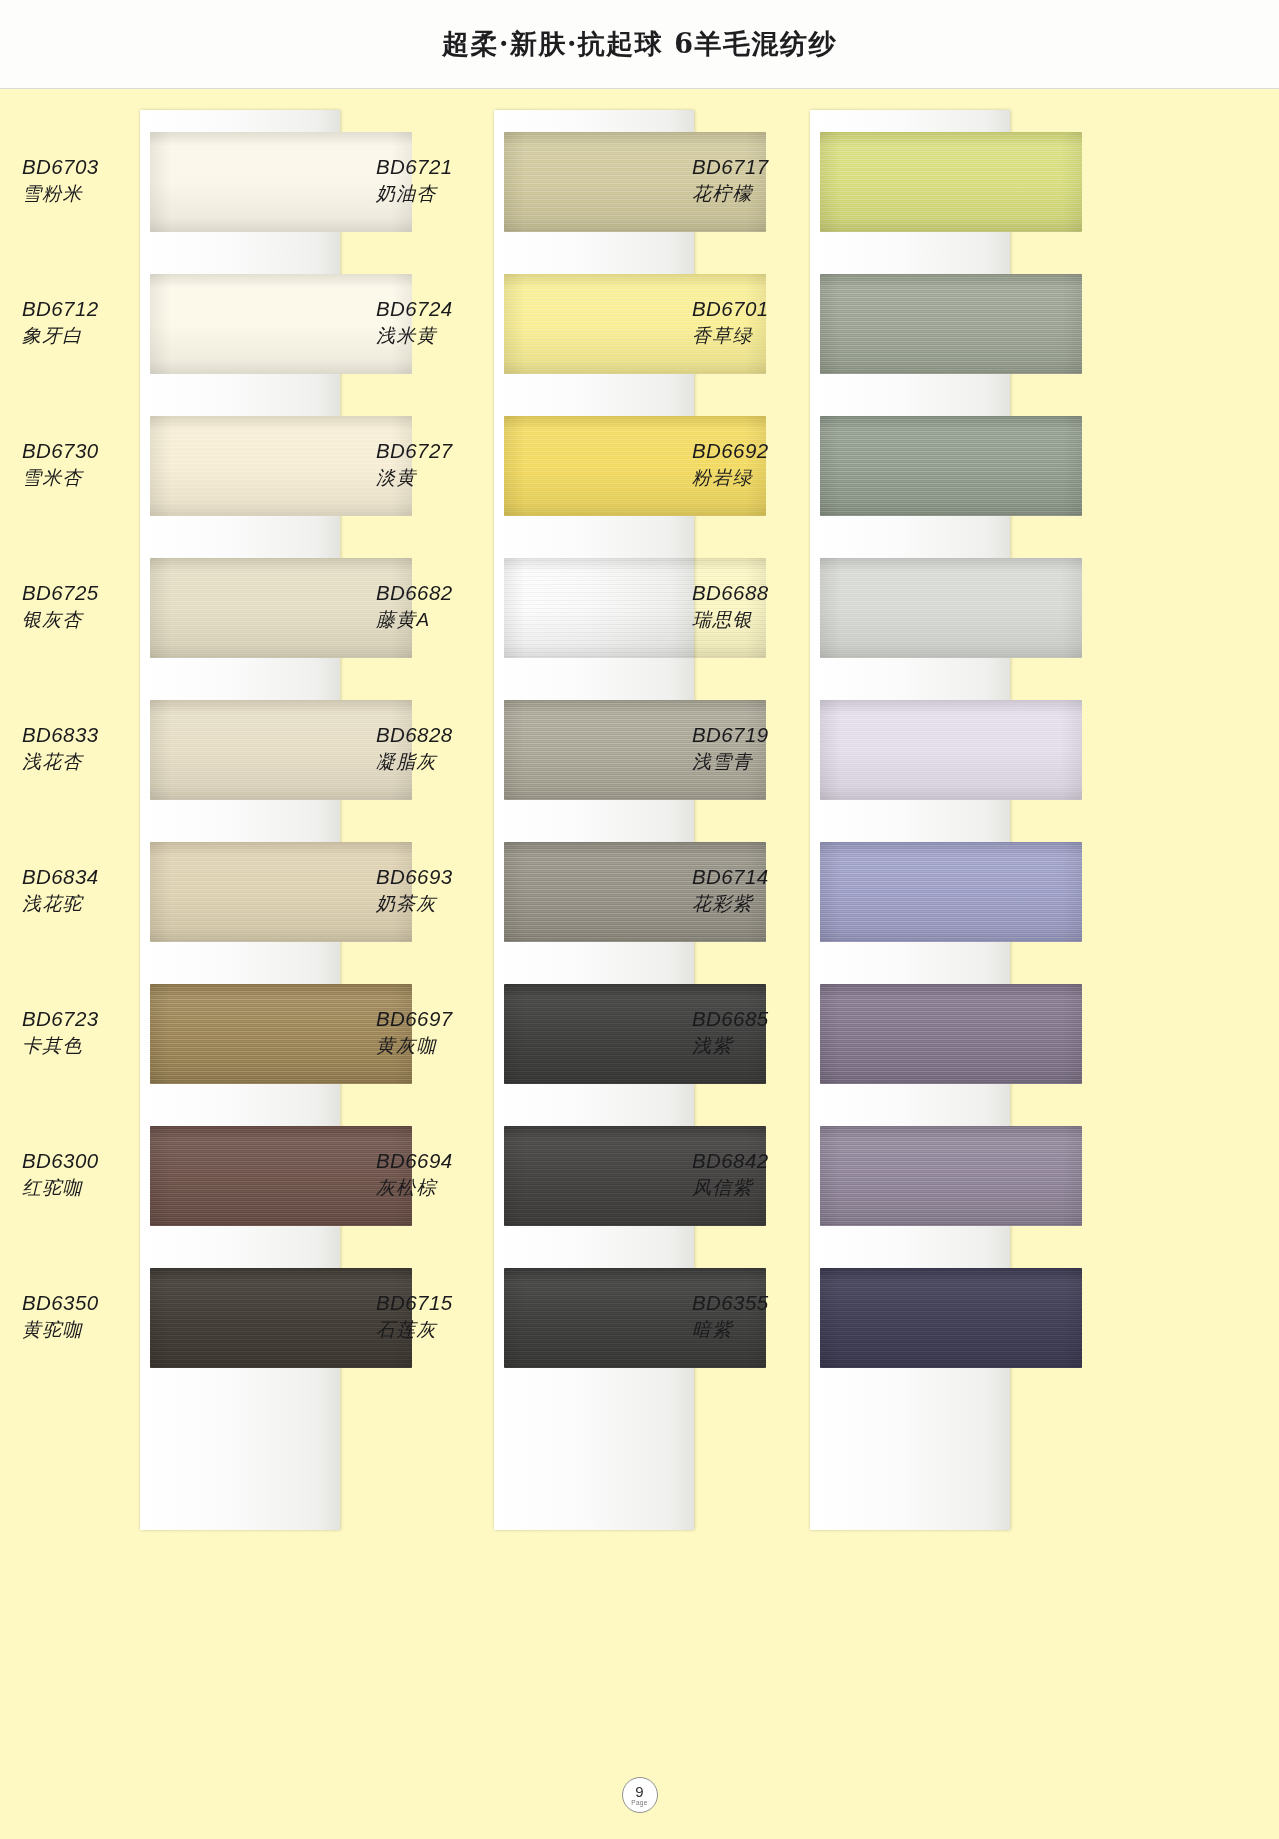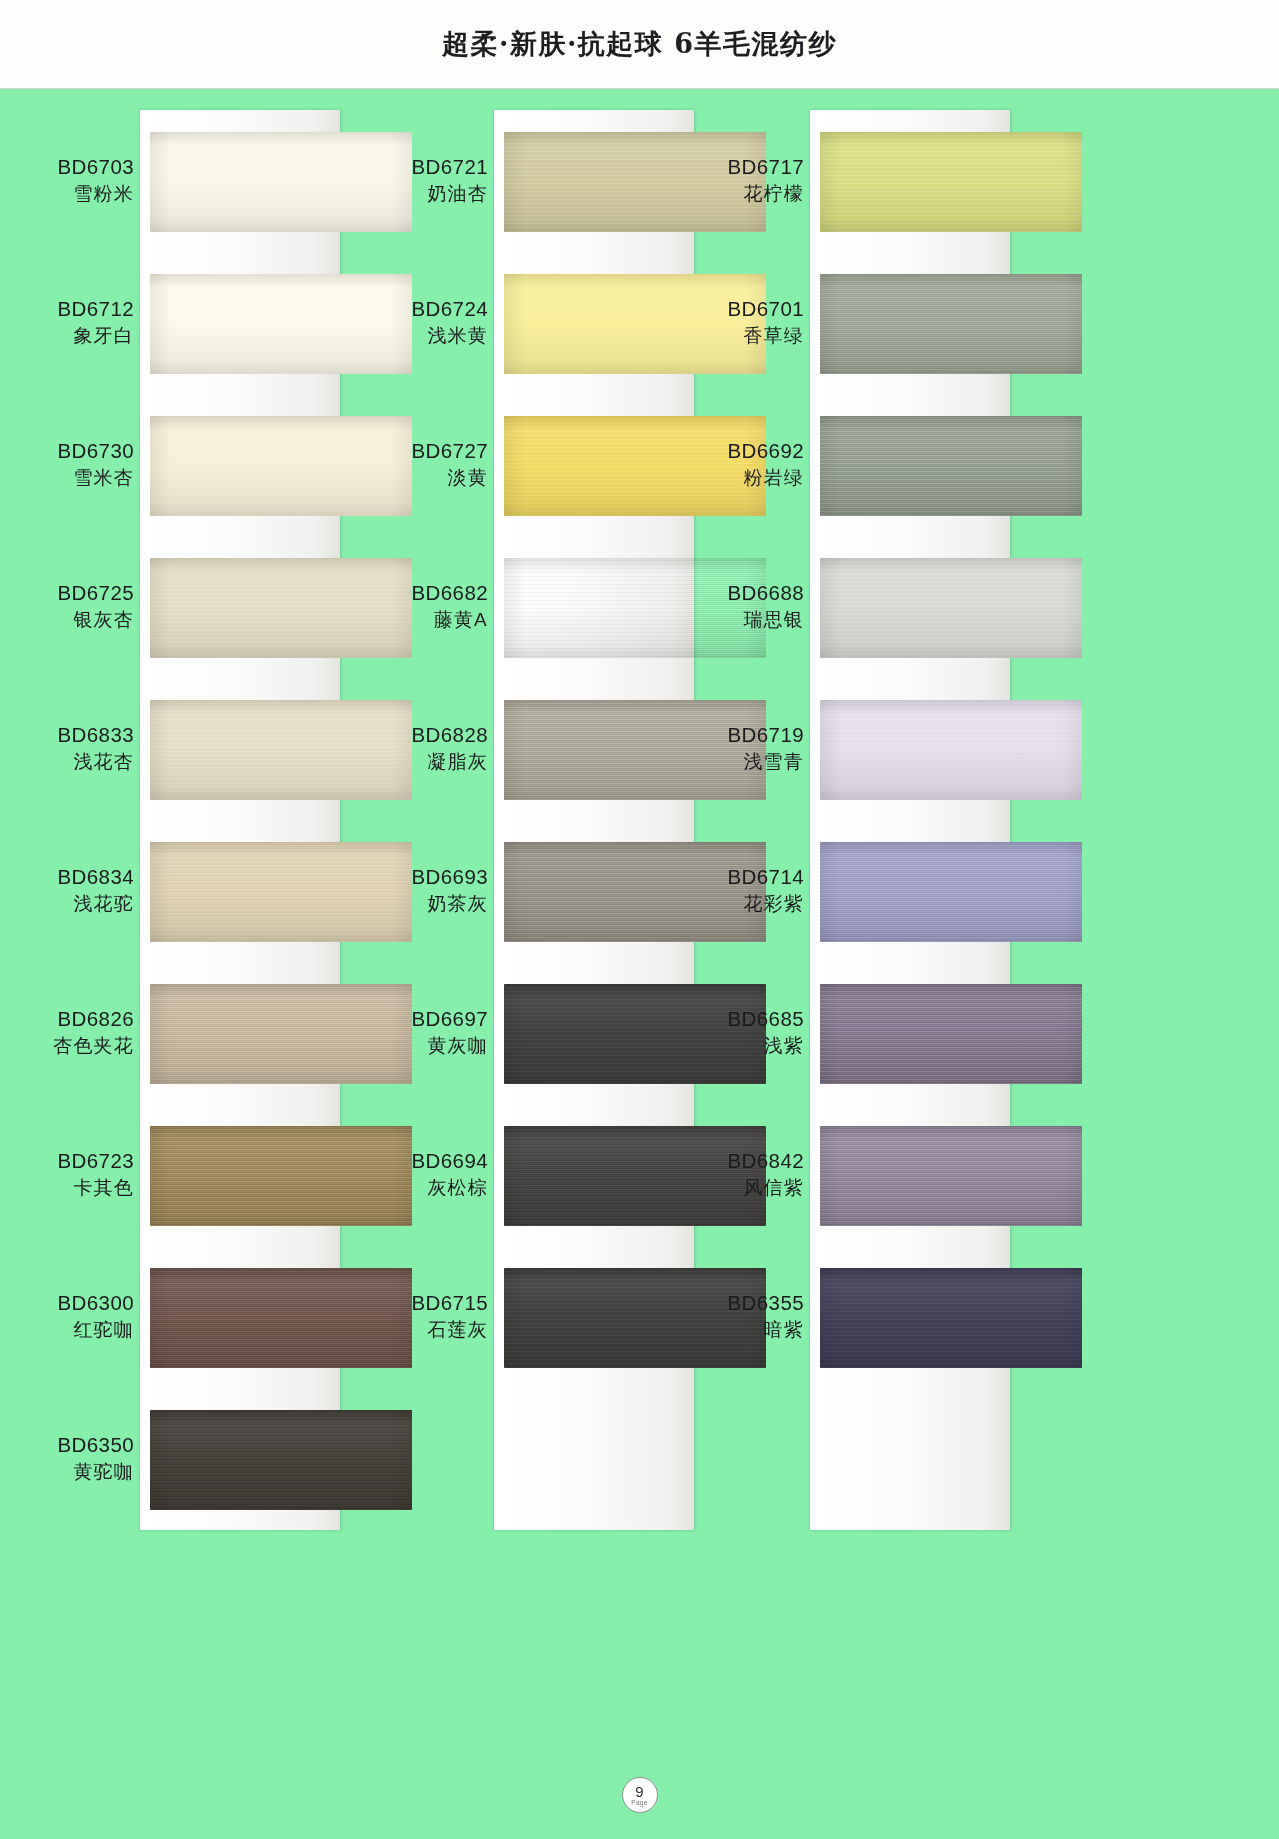--- a/index.html
+++ b/index.html
@@ -7,21 +7,21 @@
     width: 1279px;
     height: 1839px;
     background: #ffffff;
     font-family: "Liberation Sans", "DejaVu Sans", sans-serif;
     overflow: hidden;
   }
   .page {
     position: relative;
     width: 1279px;
     height: 1839px;
-    background: #86efac;
+    background: #fef9c3;
   }
 
   
   .header {
     position: absolute;
     top: 0; left: 0;
     width: 1279px;
     height: 88px;
     display: flex;
     align-items: center;
@@ -85,23 +85,24 @@
     position: relative;
     height: 142px;
     width: 390px;
   }
 
   .label {
     position: absolute;
     left: 0;
     top: 42px;
     width: 112px;
-    text-align: right;
+    text-align: left;
     line-height: 1.42;
     z-index: 3;
+    font-style: italic;
   }
   .code {
     display: block;
     font-size: 20.5px;
     letter-spacing: .4px;
     color: #1b1b1d;
     white-space: nowrap;
   }
   .cname {
     display: block;
@@ -257,31 +258,20 @@
               <span class="cname">浅花驼</span>
             </div>
             <div class="swatch" style="background: rgb(221, 208, 176);">
               <div class="fibers"></div>
               <div class="shade"></div>
               <div class="edge"></div>
             </div>
           </div>
           <div class="row">
             <div class="label">
-              <span class="code">BD6826</span>
-              <span class="cname">杏色夹花</span>
-            </div>
-            <div class="swatch" style="background: rgb(195, 180, 154);">
-              <div class="fibers"></div>
-              <div class="shade"></div>
-              <div class="edge"></div>
-            </div>
-          </div>
-          <div class="row">
-            <div class="label">
               <span class="code">BD6723</span>
               <span class="cname">卡其色</span>
             </div>
             <div class="swatch" style="background: rgb(154, 130, 87);">
               <div class="fibers"></div>
               <div class="shade"></div>
               <div class="edge"></div>
             </div>
           </div>
           <div class="row">

